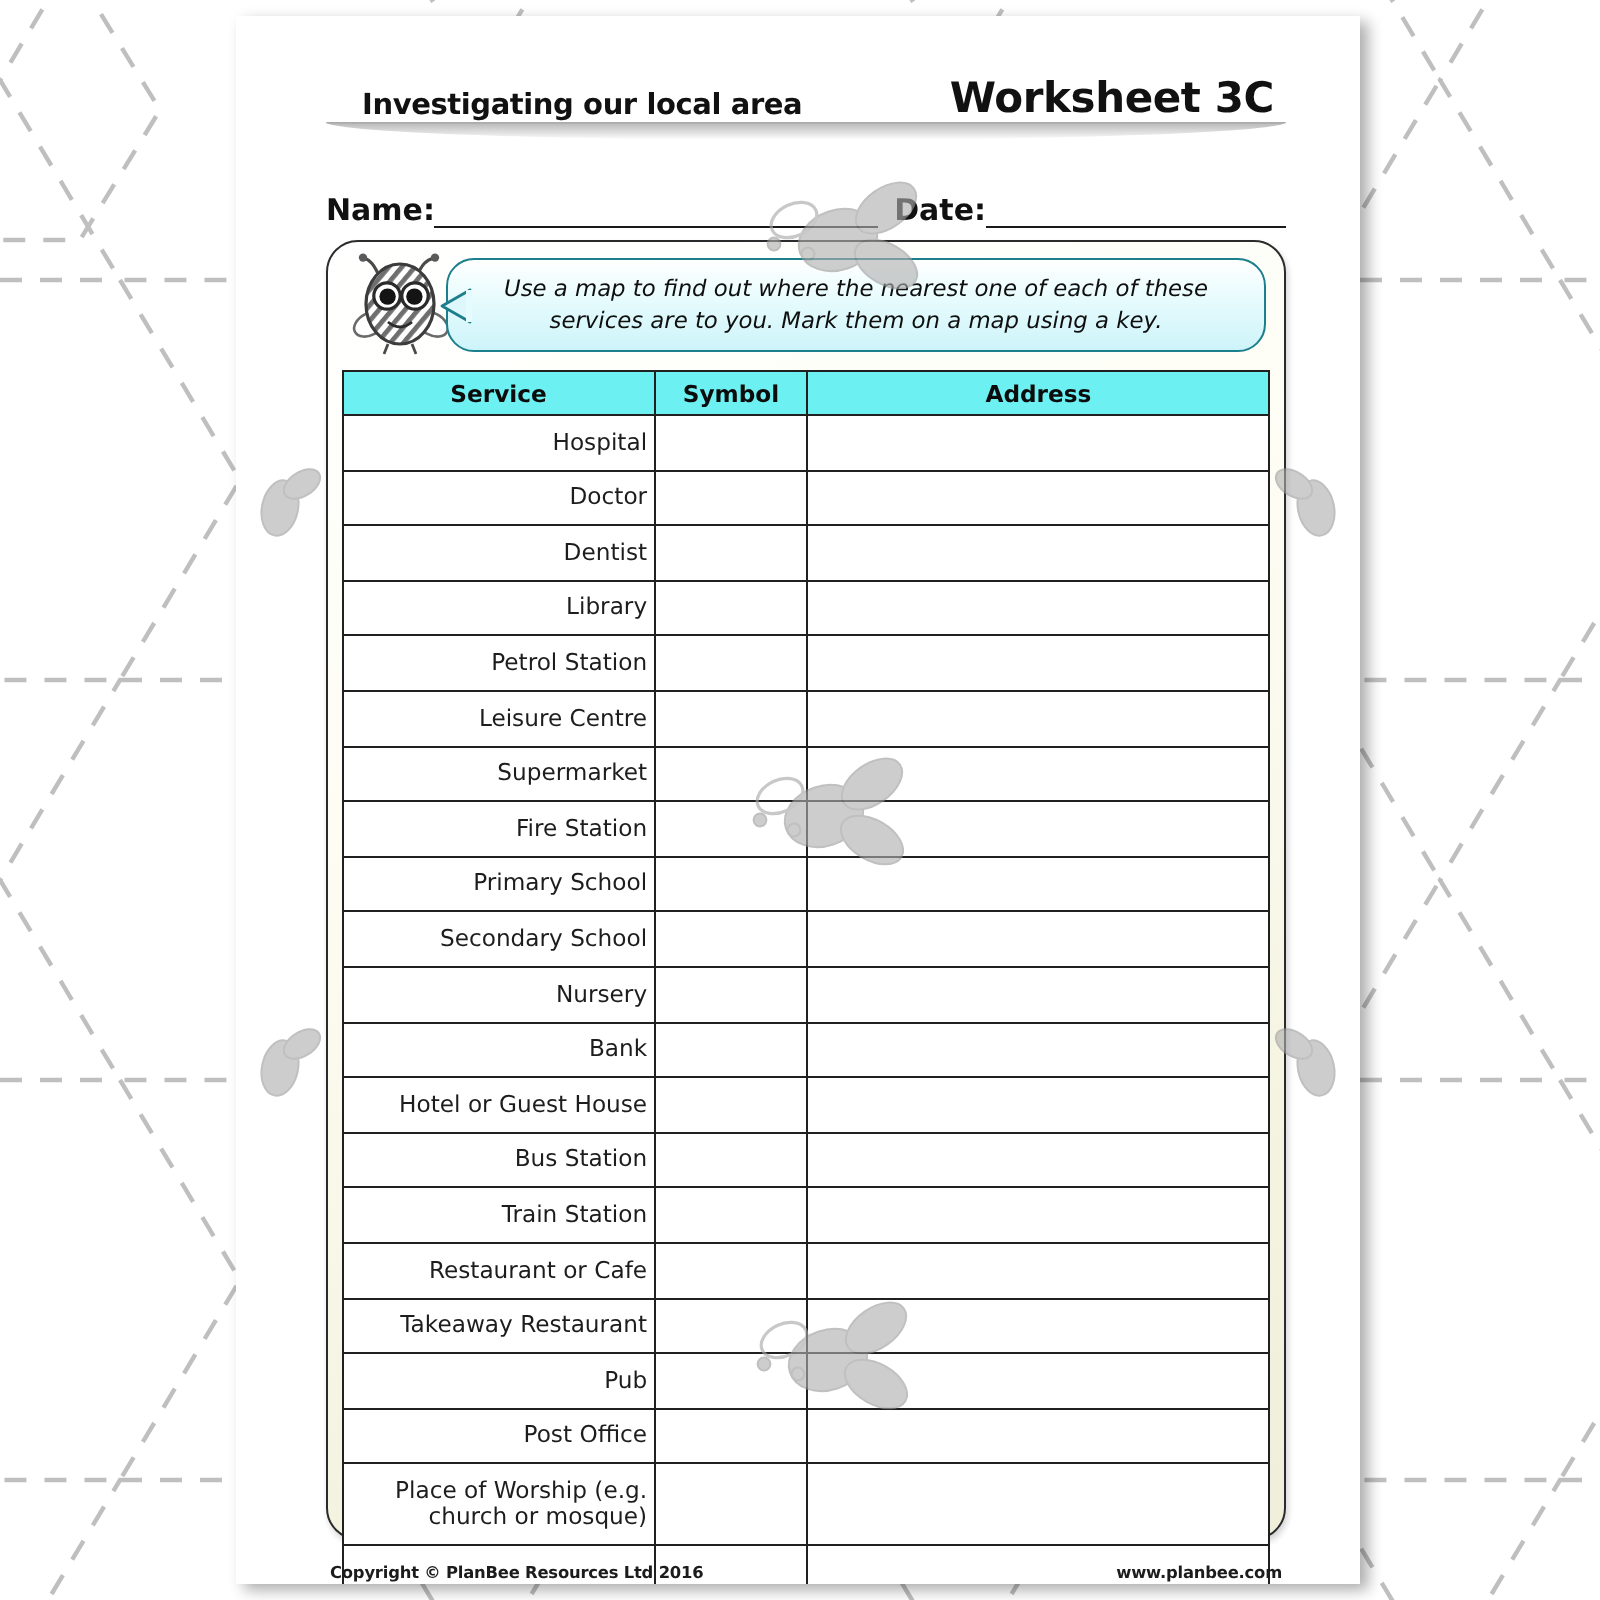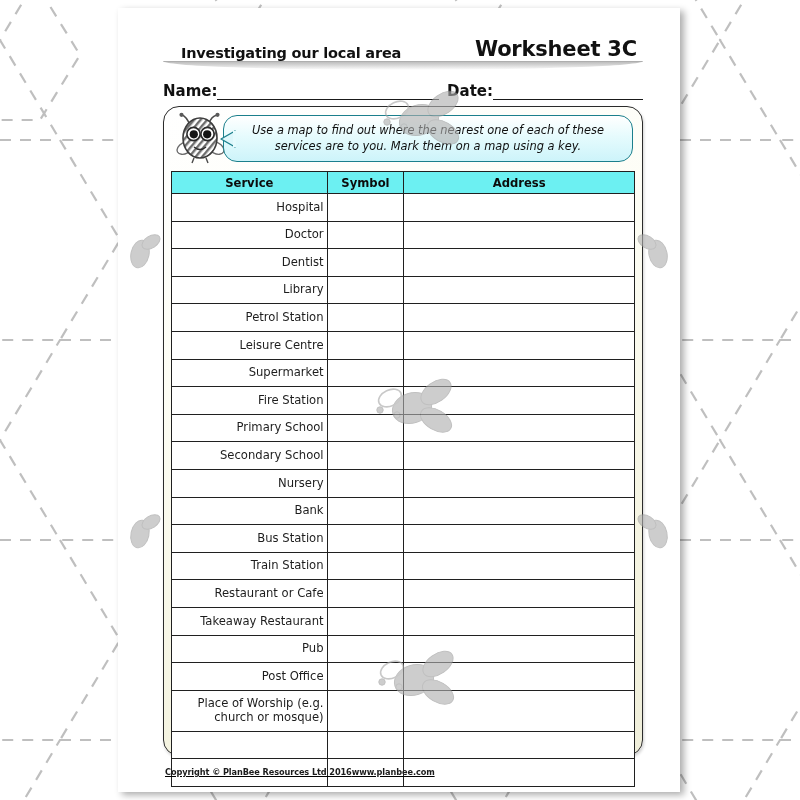--- a/index.html
+++ b/index.html
@@ -77,21 +77,21 @@
     font-size: 14.5px;
     color: #111111;
     letter-spacing: -0.2px;
     white-space: nowrap;
   }
   .doc-wsnum { font-size: 21px; }
 
   
   .namedate {
     position: relative;
-    margin-top: 14px;
+    margin-top: 28px;
     height: 24px;
     display: flex;
     align-items: flex-end;
   }
   .nd-group { display: flex; align-items: flex-end; }
   .nd-label {
     font-family: "DejaVu Sans", sans-serif;
     font-weight: bold;
     font-size: 15px;
     color: #111;
@@ -209,23 +209,22 @@
   col.c-symbol  { width: 16.6%; }
   col.c-address { width: 49.8%; }
 
   
   .footer {
     position: relative;
     margin-top: 8px;
     height: 16px;
     display: flex;
     align-items: center;
-    justify-content: flex-start;
+    justify-content: space-between;
     padding: 0 2px;
-    text-decoration: underline;
   }
   .footer span {
     font-family: "DejaVu Sans", sans-serif;
     font-weight: bold;
     font-size: 8.2px;
     color: #1c1c1c;
     letter-spacing: -0.1px;
     white-space: nowrap;
   }
 
@@ -406,20 +405,25 @@
               <td class="svc-name">Nursery</td>
               <td></td>
               <td></td>
             </tr>
             <tr>
               <td class="svc-name">Bank</td>
               <td></td>
               <td></td>
             </tr>
             <tr>
+              <td class="svc-name">Hotel or Guest House</td>
+              <td></td>
+              <td></td>
+            </tr>
+            <tr>
               <td class="svc-name">Bus Station</td>
               <td></td>
               <td></td>
             </tr>
             <tr>
               <td class="svc-name">Train Station</td>
               <td></td>
               <td></td>
             </tr>
             <tr>

